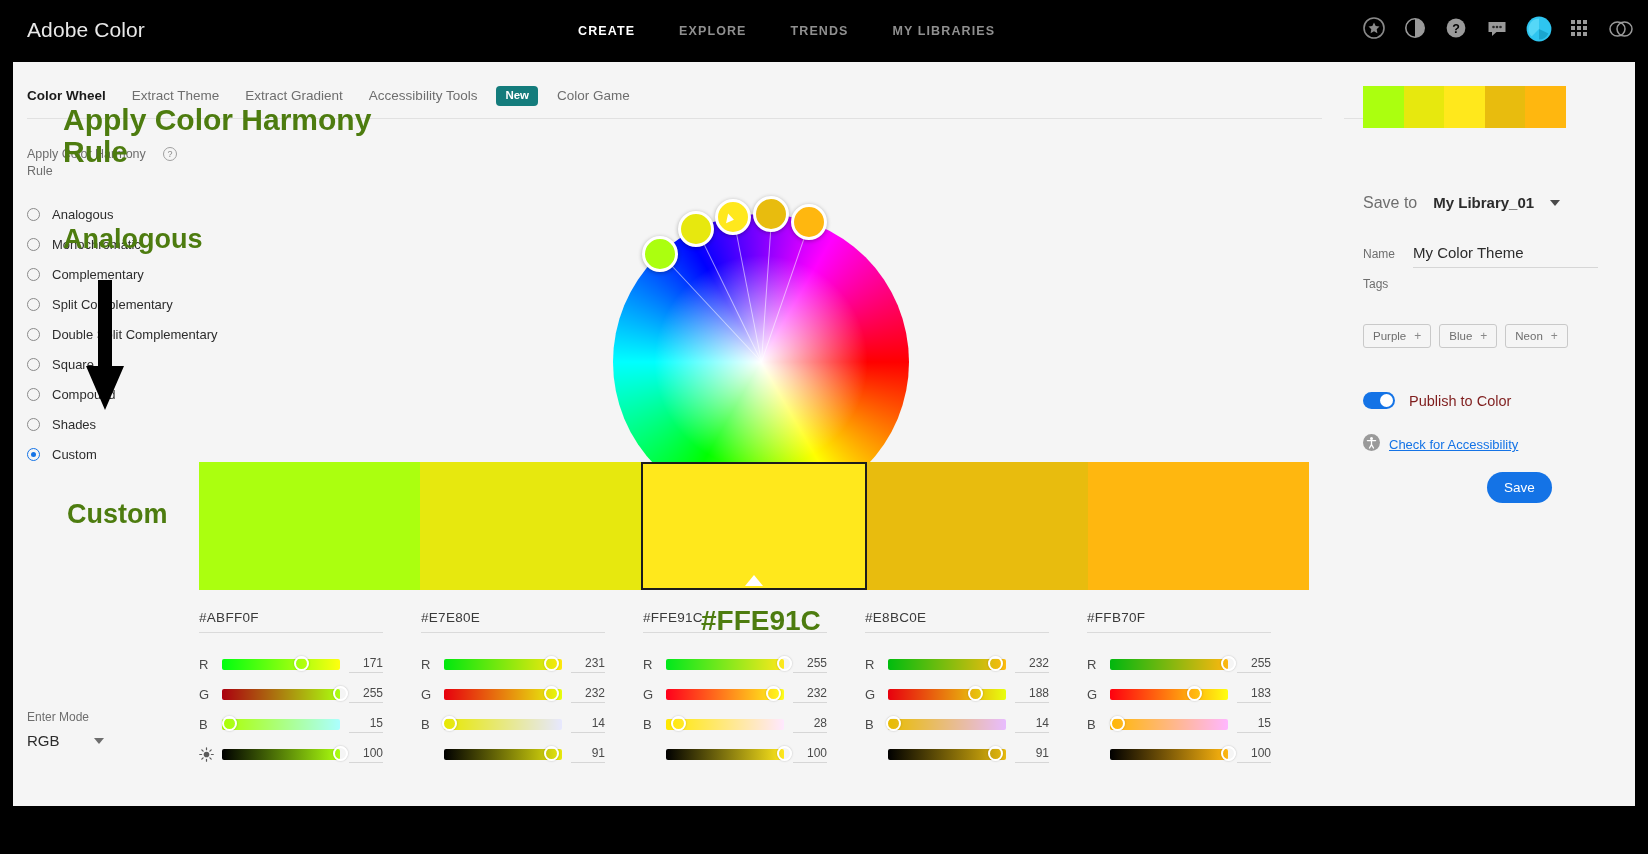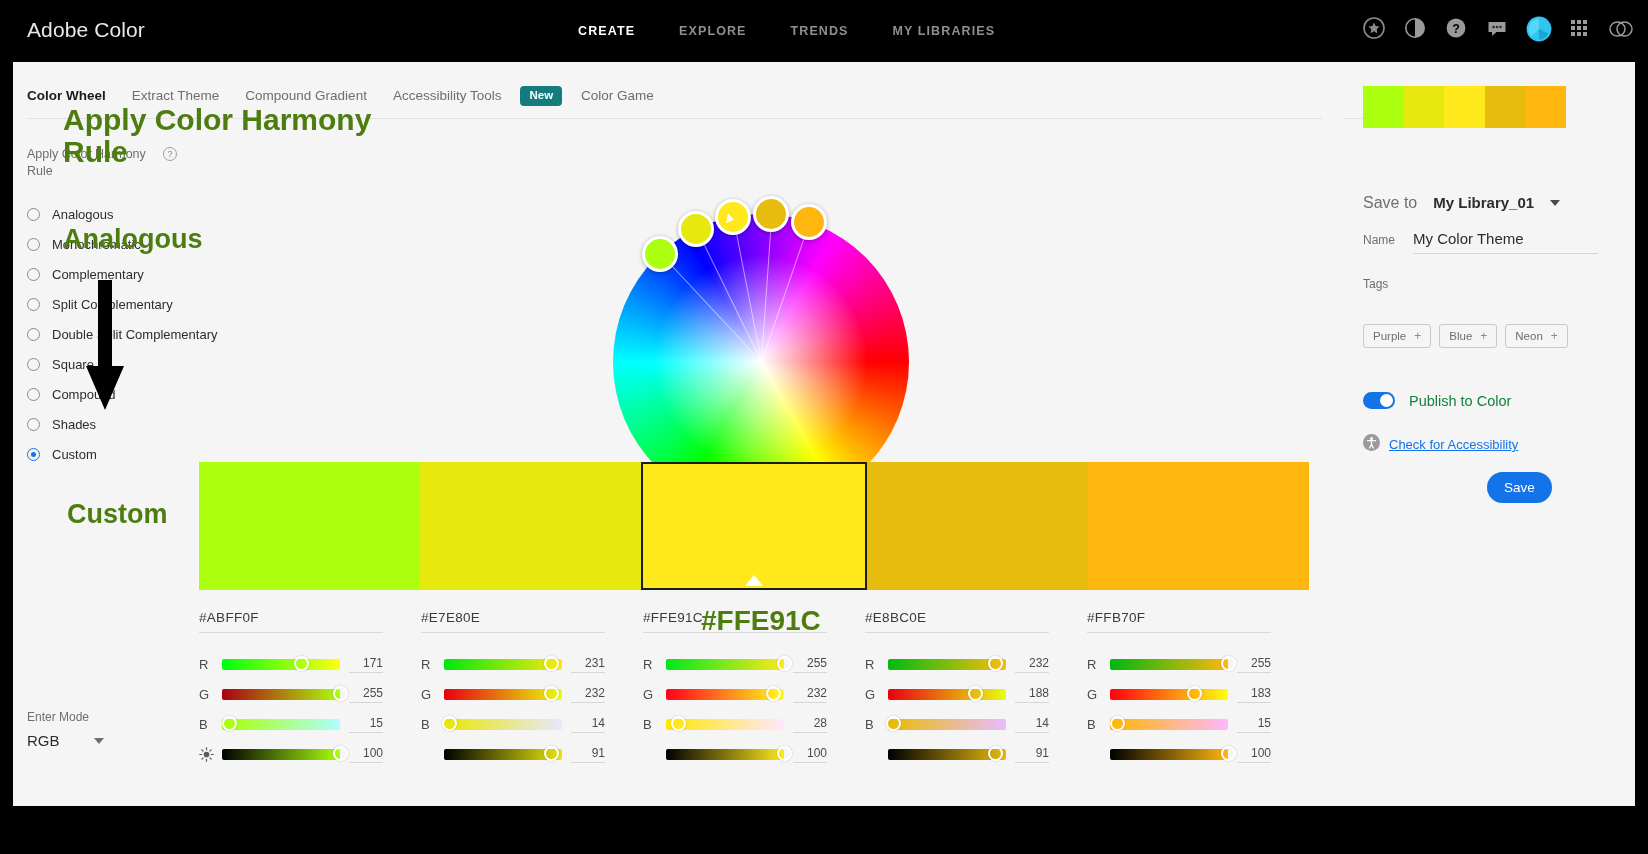--- a/index.html
+++ b/index.html
@@ -226,21 +226,21 @@
     display: flex; align-items: baseline; gap: 16px;
   }
   .saveto .lbl { font-size: 16px; color: #6e6e6e; }
   .saveto .val { font-size: 15px; color: #2c2c2c; font-weight: 700; }
   .chev {
     width: 0; height: 0; border-left: 5px solid transparent;
     border-right: 5px solid transparent; border-top: 6px solid #4a4a4a;
     align-self: center;
   }
   .namerow {
-    position: absolute; left: 19px; top: 158px; width: 235px;
+    position: absolute; left: 19px; top: 172px; width: 235px;
     display: flex; align-items: baseline; gap: 18px;
   }
   .namerow .lbl { font-size: 12px; color: #6e6e6e; flex: 0 0 auto; }
   .namerow .field {
     font-size: 15px; color: #2c2c2c; flex: 1 1 auto;
     border-bottom: 1px solid #d6d6d6; padding-bottom: 6px;
   }
   .tagslbl {
     position: absolute; left: 19px; top: 205px;
     font-size: 12px; color: #6e6e6e;
@@ -265,21 +265,21 @@
     display: flex; align-items: center; gap: 14px;
   }
   .toggle {
     width: 32px; height: 17px; border-radius: 9px;
     background: #1473e6; position: relative;
   }
   .toggle::after {
     content: ''; position: absolute; right: 2px; top: 2px;
     width: 13px; height: 13px; border-radius: 50%; background: #fff;
   }
-  .pubrow .lbl { font-size: 14.5px; color: #15803d; }
+  .pubrow .lbl { font-size: 14.5px; color: #7f1d1d; }
   .a11yrow {
     position: absolute; left: 19px; top: 362px;
     display: flex; align-items: center; gap: 9px;
   }
   .a11yrow .txt {
     font-size: 13px; color: #1473e6; text-decoration: underline;
   }
   .savebtn {
     position: absolute; left: 143px; top: 400px;
     width: 65px; height: 31px; border-radius: 16px;
@@ -369,21 +369,21 @@
           </svg>
       </span>
     </div>
   </div>
 
   <div class="panel">
 
     <div class="tooltabs">
       <span class="tooltab active">Color Wheel</span>
       <span class="tooltab">Extract Theme</span>
-      <span class="tooltab">Compound Gradient</span>
+      <span class="tooltab">Extract Gradient</span>
       <span class="tooltab">Accessibility Tools</span>
       <span class="newbadge">New</span>
       <span class="tooltab">Color Game</span>
     </div>
     <div class="tabs-rule"></div>
 
     <div class="harmony">
       <div class="harmony-head">
         <span>Apply Color Harmony Rule</span>
         <span class="help-dot">?</span>

